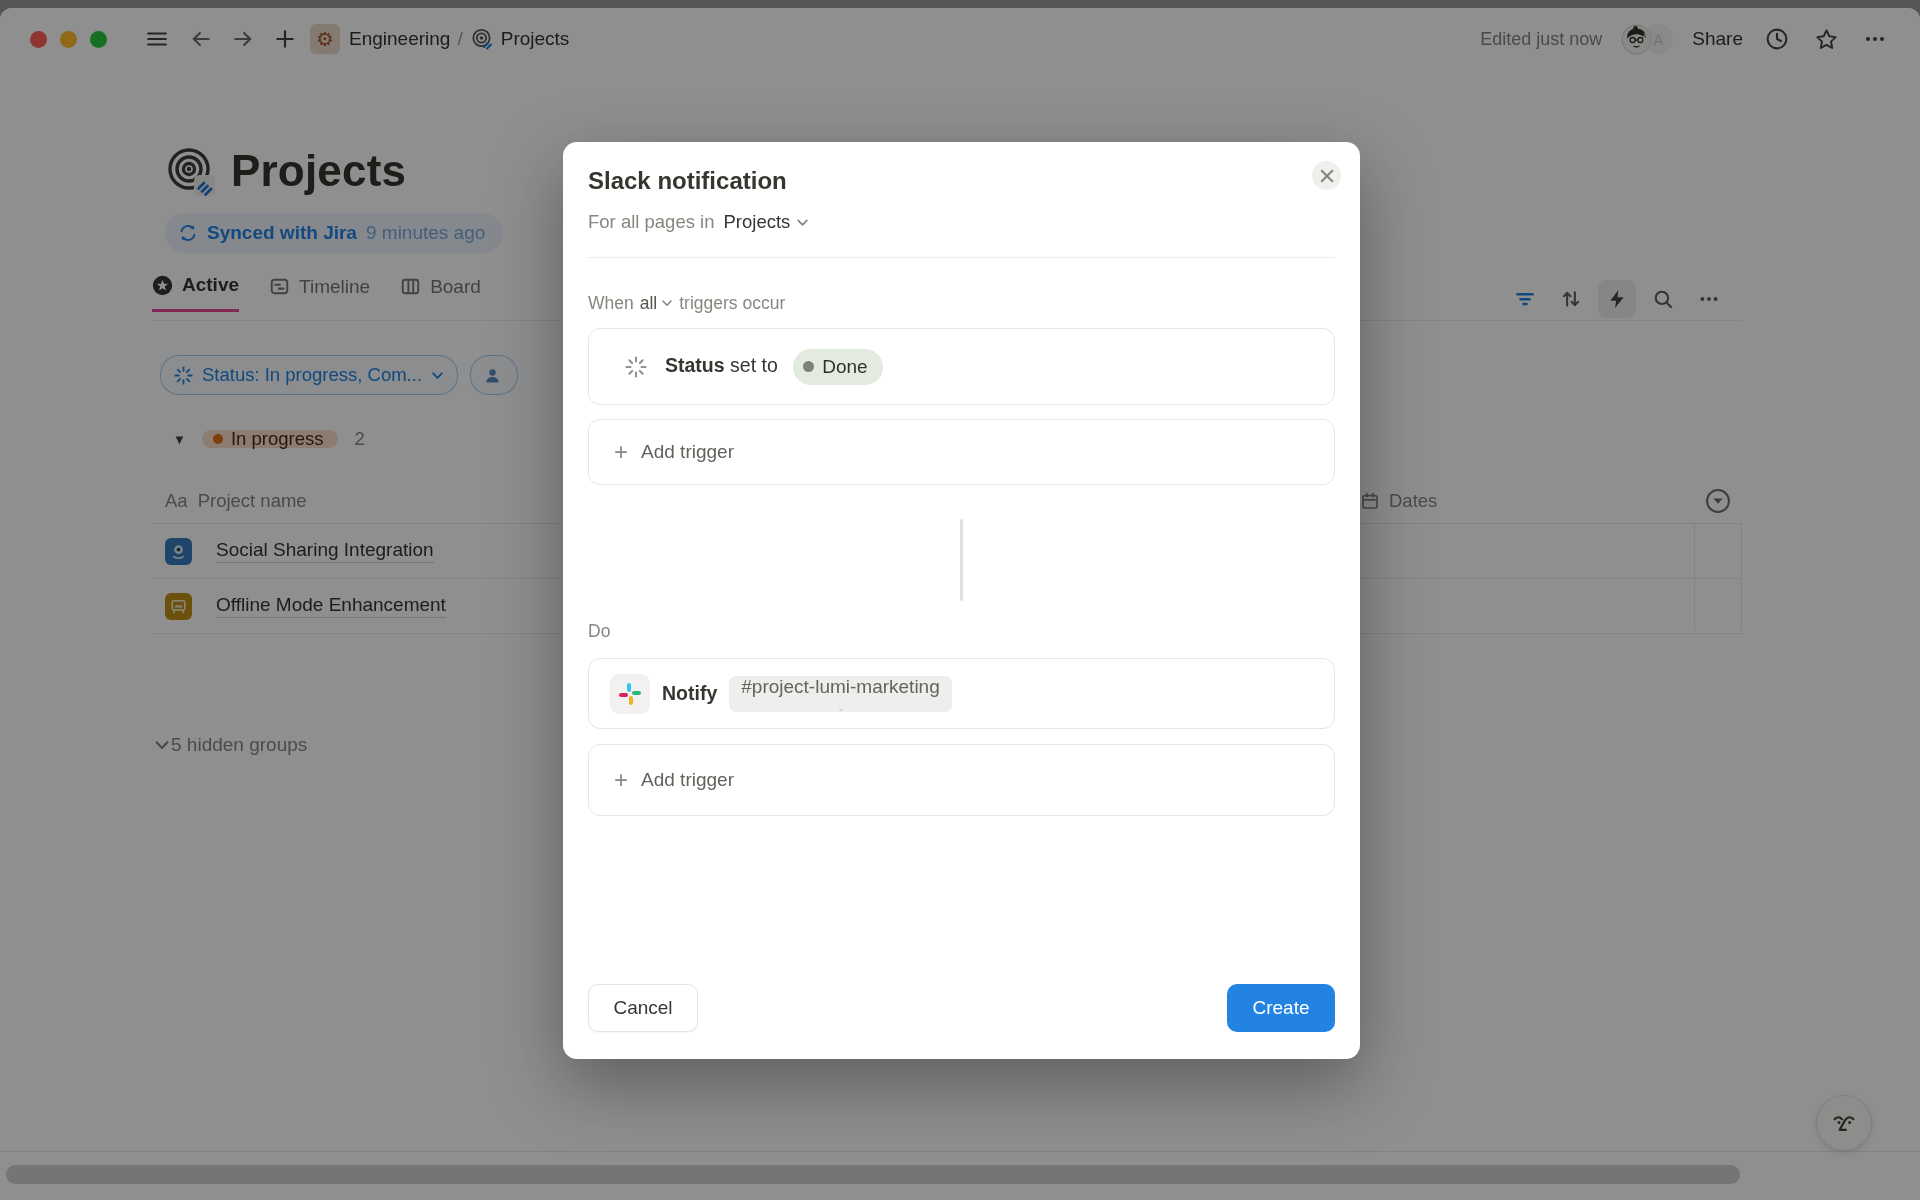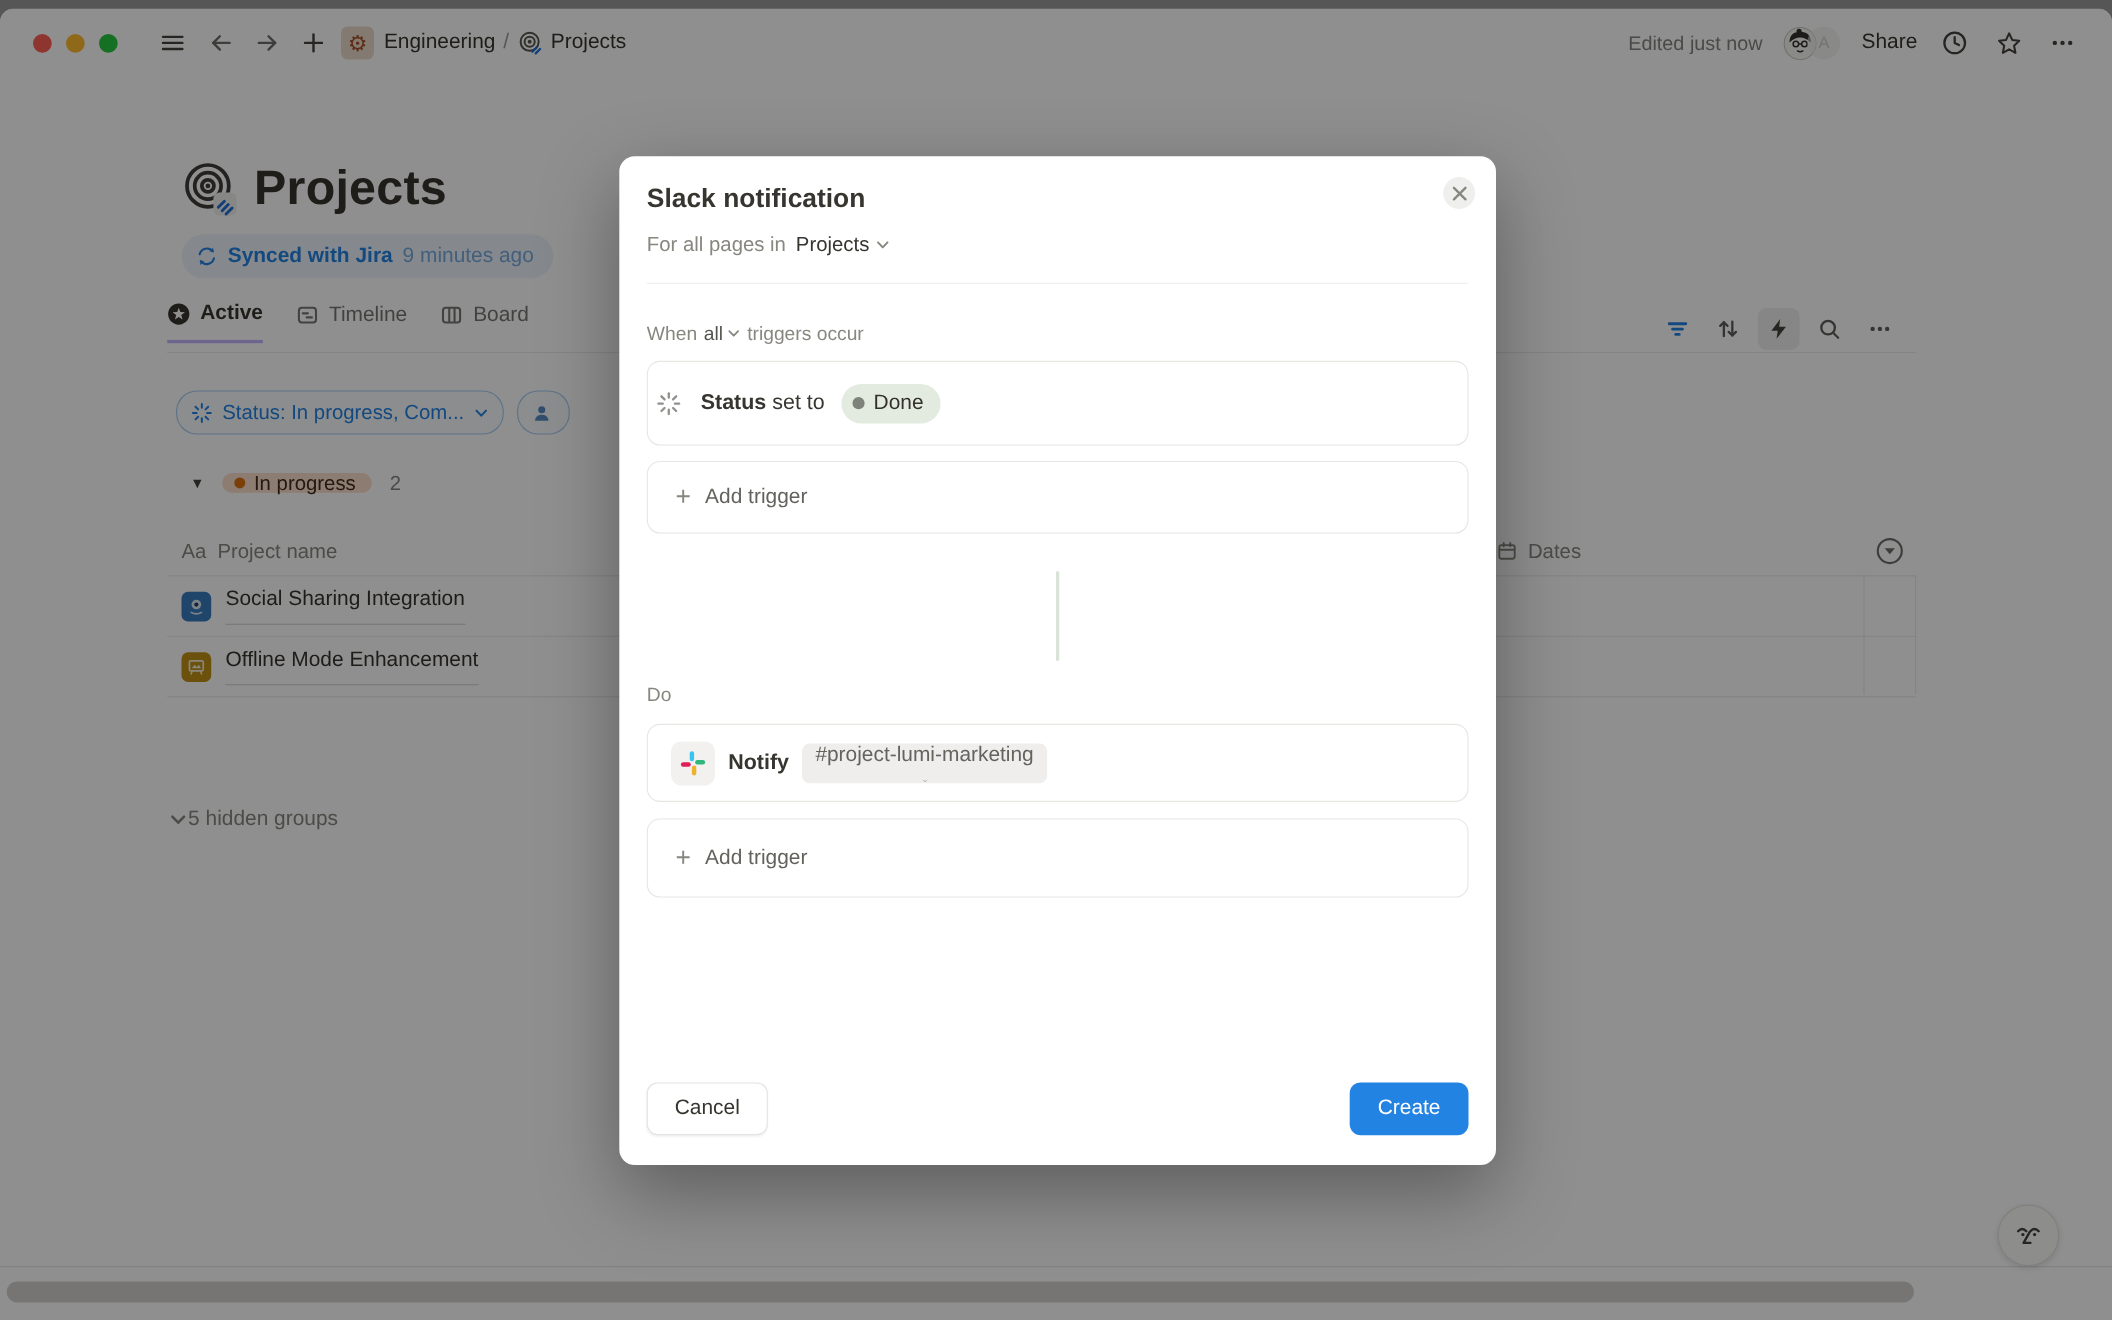--- a/index.html
+++ b/index.html
@@ -29,21 +29,21 @@
   
   .pageicon{position:absolute;left:165px;top:138px;}
   .pagetitle{position:absolute;left:231px;top:138px;font-size:44px;font-weight:700;color:#37352f;letter-spacing:.2px;}
   .syncpill{position:absolute;left:165px;top:205px;height:40px;border-radius:20px;background:#edf4fb;
             display:flex;align-items:center;padding:0 18px 0 13px;gap:9px;}
   .synclabel{font-size:19px;font-weight:700;color:#2383e2;}
   .synctime{font-size:19px;color:#77a9dc;}
 
   .tabsrow{position:absolute;left:152px;top:266px;display:flex;gap:30px;}
   .tab{display:flex;align-items:center;gap:9px;padding-bottom:13px;font-size:19px;color:#787774;}
-  .tab.active{color:#37352f;font-weight:600;border-bottom:3px solid #c4b5fd;}
+  .tab.active{color:#37352f;font-weight:600;border-bottom:3px solid #ec4899;}
   .tabdivider{position:absolute;left:152px;top:312px;width:1590px;height:1px;background:#ebebe9;}
 
   .toolbar{position:absolute;left:1506px;top:272px;display:flex;align-items:center;gap:8px;}
   .toolbtn{width:38px;height:38px;display:flex;align-items:center;justify-content:center;border-radius:8px;color:#5f5e5b;}
   .toolbtn.on{background:rgba(55,53,47,.08);}
 
   .filterrow{position:absolute;left:160px;top:347px;display:flex;gap:12px;}
   .fpill{height:38px;border-radius:19px;border:1.4px solid rgba(35,131,226,.4);display:flex;align-items:center;
          gap:9px;padding:0 13px;color:#2383e2;font-size:18.5px;background:rgba(35,131,226,.03);}
 
@@ -54,22 +54,22 @@
   .gdot{width:10px;height:10px;border-radius:50%;background:#d9730d;}
   .gcount{font-size:18.5px;color:#87867f;}
 
   .table{position:absolute;left:152px;top:471px;width:1590px;}
   .thead{height:44px;display:flex;align-items:center;border-bottom:1px solid #e9e9e7;color:#87867f;font-size:18.5px;}
   .thname{display:flex;align-items:center;gap:10px;padding-left:13px;}
   .thdates{position:absolute;left:1208px;display:flex;align-items:center;gap:9px;}
   .thfunnel{position:absolute;left:1553px;color:#6f6e69;}
   .trow{height:54px;display:flex;align-items:center;border-bottom:1px solid #e9e9e7;position:relative;}
   .ricon{width:27px;height:27px;border-radius:6px;margin-left:13px;display:flex;align-items:center;justify-content:center;}
-  .rtitle{margin-left:13px;font-size:19px;font-weight:500;color:#37352f;
-          border-bottom:1.4px solid #d6d4cf;padding-bottom:11px;}
+  .rtitle{margin-left:24px;font-size:19px;font-weight:500;color:#37352f;
+          border-bottom:1.4px solid #d6d4cf;padding-bottom:1px;}
   .vline{position:absolute;top:44px;width:1px;height:108px;background:#e9e9e7;}
 
   .hiddengroups{position:absolute;left:154px;top:726px;display:flex;align-items:center;gap:1px;
                 color:#87867f;font-size:19px;text-align:right;}
 
   .bottomline{position:absolute;left:0;top:1143px;width:1920px;height:1px;background:#e7e6e4;}
   .scrollthumb{position:absolute;left:6px;top:1157px;width:1734px;height:19px;border-radius:10px;background:#d2d1cf;}
   .aibtn{position:absolute;left:1816px;top:1087px;width:54px;height:54px;border-radius:50%;background:#fbfbfa;
          border:1px solid #e3e2df;box-shadow:0 2px 6px rgba(0,0,0,.12);display:flex;align-items:center;justify-content:center;}
 
@@ -80,21 +80,21 @@
   .mclose{position:absolute;top:19px;right:19px;width:29px;height:29px;border-radius:50%;background:#efefed;
           display:flex;align-items:center;justify-content:center;color:#87867f;}
   .mtitle{margin-top:24px;font-size:24px;font-weight:600;color:#37352f;line-height:30px;}
   .mscope{margin-top:14px;display:flex;align-items:center;gap:9px;font-size:18.5px;line-height:24px;}
   .mscope .pre{color:#87867f;}
   .mscope .val{color:#37352f;font-weight:500;display:flex;align-items:center;gap:6px;}
   .mdivider{margin-top:23px;height:1px;background:#ededeb;}
   .whenlabel{margin-top:34px;font-size:17.5px;color:#87867f;display:flex;align-items:center;gap:6px;line-height:22px;}
   .whenlabel .mode{color:#55544e;font-weight:500;display:flex;align-items:center;gap:4px;}
   .card{border:1px solid #e7e6e3;border-radius:12px;display:flex;align-items:center;background:#fff;}
-  .trigcard{margin-top:14px;height:75px;padding-left:8px;gap:18px;}
+  .trigcard{margin-top:14px;height:75px;padding-left:36px;gap:18px;}
   .trigtext{font-size:19.5px;color:#37352f;}
   .trigtext b{font-weight:600;}
   .donepill{margin-left:10px;height:36px;border-radius:18px;background:#e3ebe0;display:inline-flex;align-items:center;
             gap:8px;padding:0 15px 0 10px;font-size:19px;color:#33312d;font-weight:500;vertical-align:middle;}
   .donedot{width:11px;height:11px;border-radius:50%;background:#7d837a;}
   .addcard{margin-top:14px;height:64px;padding-left:25px;gap:13px;color:#63625d;font-size:19px;}
   .addcard .plus{color:#87867f;font-size:24px;font-weight:400;line-height:1;}
   .connector{margin:34px auto 0;width:3px;height:82px;background:#d9e3d7;border-radius:2px;}
   .dolabel{margin-top:19px;font-size:17.5px;color:#87867f;line-height:22px;}
   .notifycard{margin-top:16px;height:69px;padding-left:21px;gap:12px;text-align:right;}

